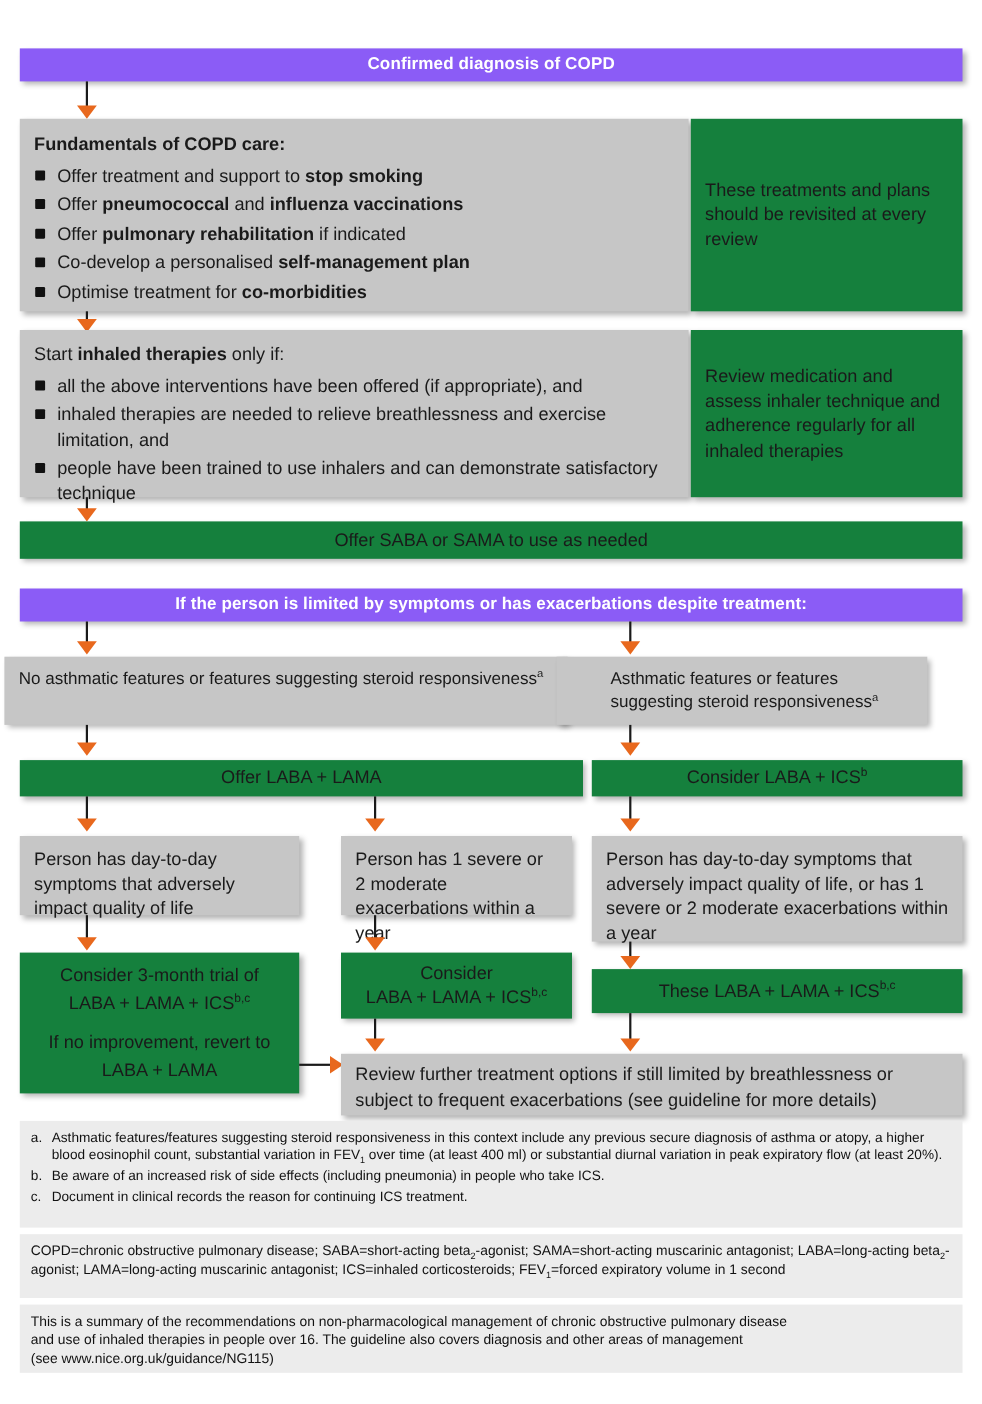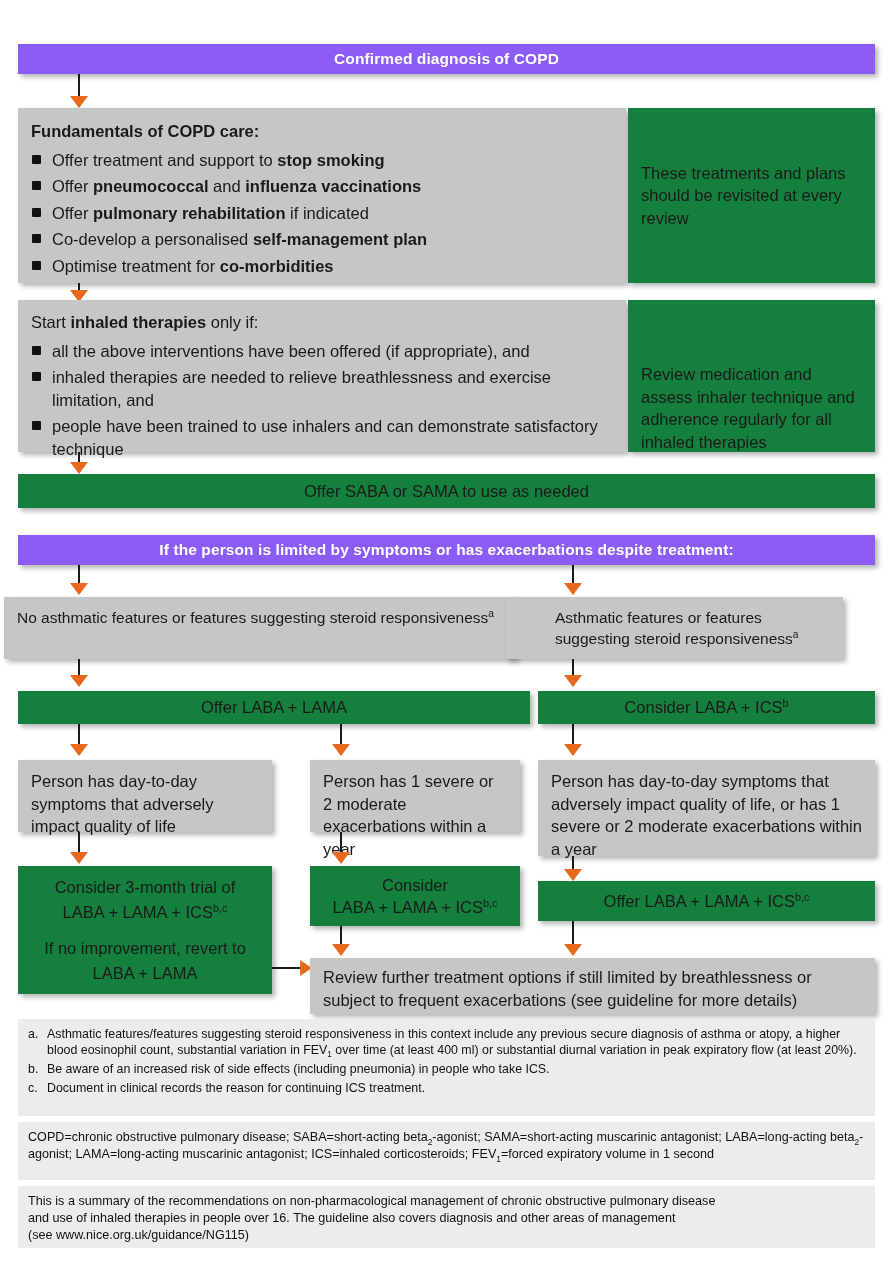--- a/index.html
+++ b/index.html
@@ -99,21 +99,21 @@
       <div class="lead">Start <b>inhaled therapies</b> only if:</div>
       <ul class="blist">
         <li>all the above interventions have been offered (if appropriate), and</li>
         <li>inhaled therapies are needed to relieve breathlessness and exercise limitation, and</li>
         <li>people have been trained to use inhalers and can demonstrate satisfactory technique</li>
       </ul>
     </div>
   </div>
 
   <div class="box peach" style="left:628px;top:300px;width:247px;height:152px;">
-    <div class="pad t16" style="display:flex;align-items:center;height:100%;box-sizing:border-box;margin-top:32px;">
+    <div class="pad t16" style="display:flex;align-items:center;height:100%;box-sizing:border-box;">
       <span>Review medication and assess inhaler technique and adherence regularly for all inhaled therapies</span>
     </div>
   </div>
 
   <div class="vline" style="left:78px;top:452px;height:14px;"></div>
   <div class="arrowdown" style="left:70px;top:462px;"></div>
 
   <div class="box orange hdr" style="left:18px;top:535px;width:857px;height:30px;">
     <span>If the person is limited by symptoms or has exacerbations despite treatment:</span>
   </div>
@@ -208,21 +208,21 @@
   <div class="box peach ctr t16" style="left:310px;top:866px;width:210px;height:60px;flex-direction:column;padding:0 10px;">
     <div>
       <span>Consider</span>
     </div>
     <div>
       <span>LABA + LAMA + ICS</span><sup>b,c</sup>
     </div>
   </div>
 
   <div class="box peach ctr t16" style="left:538px;top:881px;width:337px;height:40px;">
-    <span><span>Offer LABA + LAMA + ICS</span><sup>b,c</sup></span>
+    <span><span>These LABA + LAMA + ICS</span><sup>b,c</sup></span>
   </div>
 
   <div class="hline" style="left:272px;top:967px;width:30px;"></div>
   <div class="arrowright" style="left:300px;top:960px;"></div>
 
   <div class="vline" style="left:340px;top:926px;height:22px;"></div>
   <div class="arrowdown" style="left:332px;top:944px;"></div>
 
   <div class="vline" style="left:572px;top:921px;height:26px;"></div>
   <div class="arrowdown" style="left:564px;top:944px;"></div>

